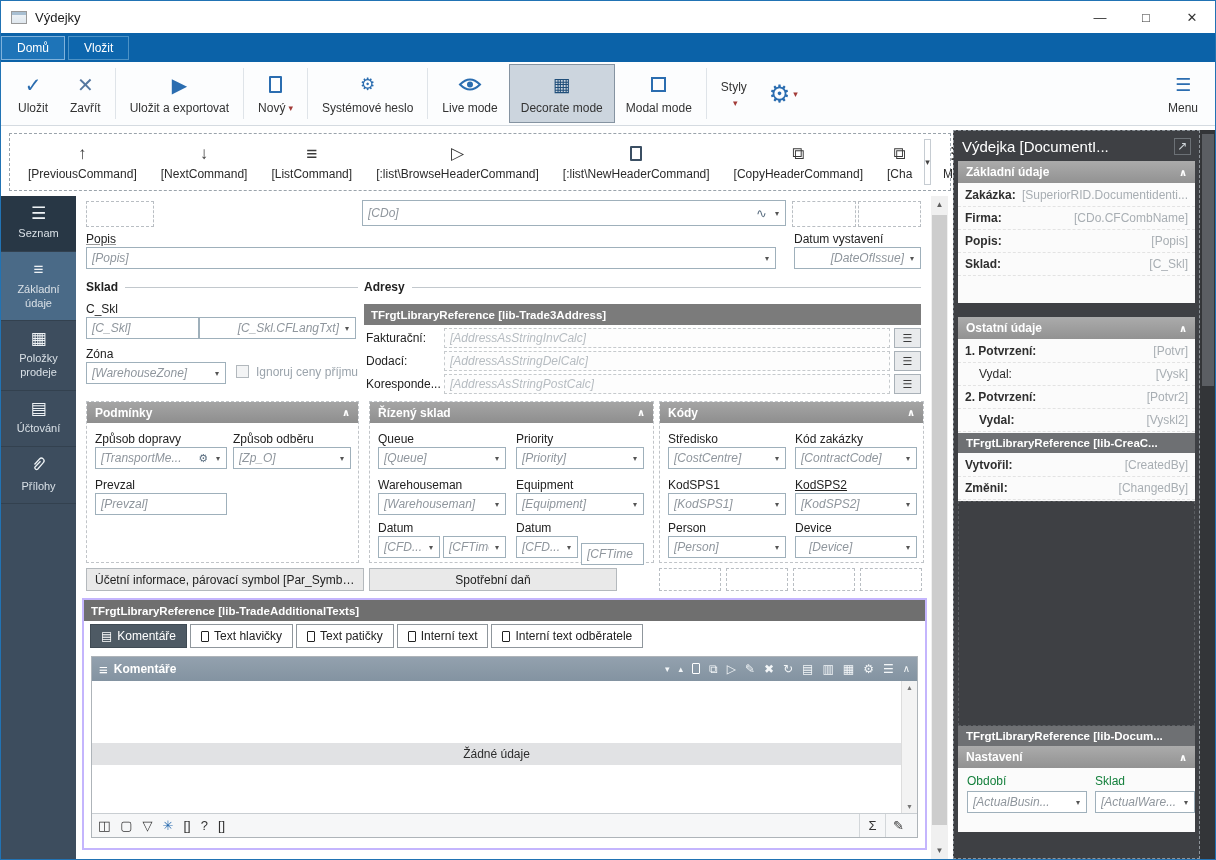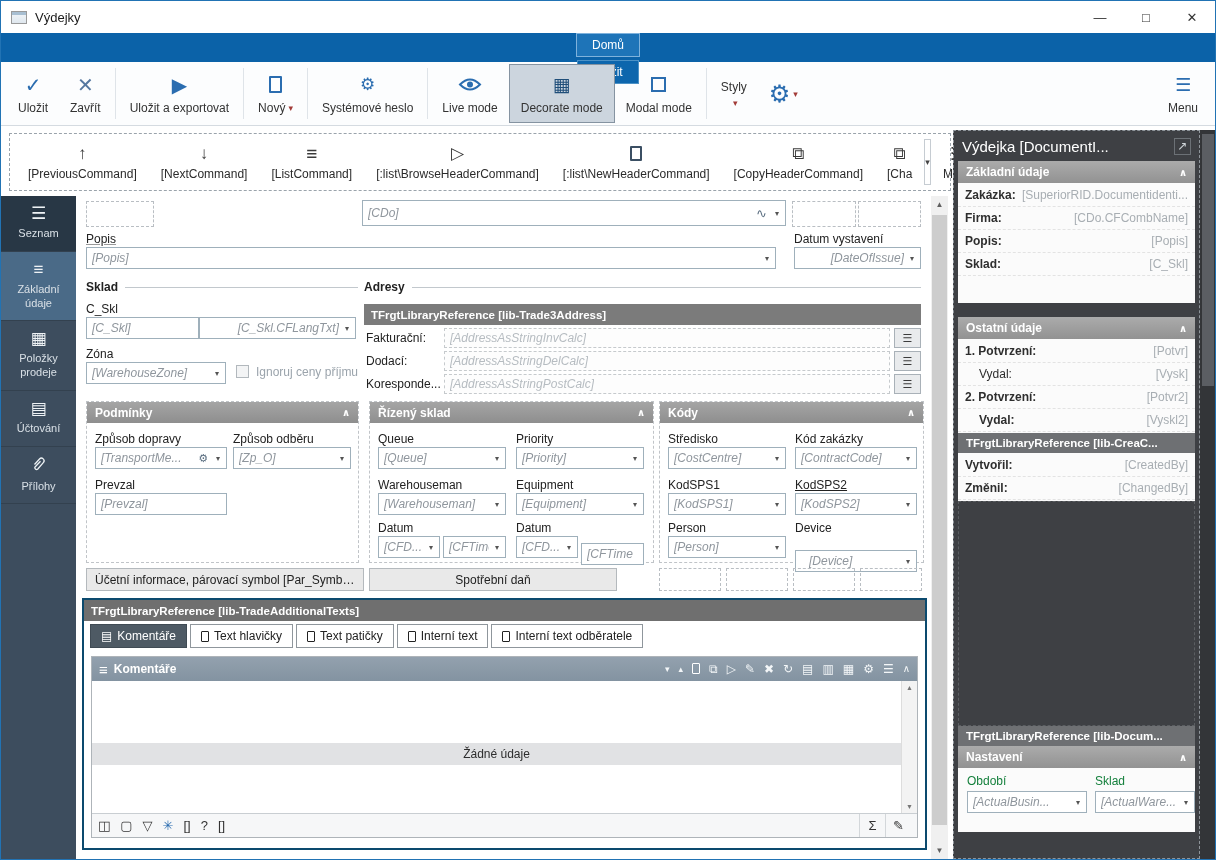--- a/index.html
+++ b/index.html
@@ -8,21 +8,21 @@
   .trunc { overflow:hidden; text-overflow:ellipsis; white-space:nowrap; }
 
   
   .titlebar { height:32px; display:flex; align-items:center; padding-left:10px; background:#fff; }
   .appico { width:16px; height:13px; border:1px solid #9a9a9a; background:linear-gradient(#f2f6f9,#dfe7ee); box-shadow: inset 0 3px 0 #a8bfd2; }
   .title-text { margin-left:8px; font-size:13px; color:#1a1a1a; }
   .win-controls { margin-left:auto; display:flex; height:32px; }
   .win-btn { width:46px; display:flex; align-items:center; justify-content:center; font-size:13px; color:#333; }
 
   
-  .ribbon { height:29px; background:#0b62a8; display:flex; align-items:center; gap:3px;flex-direction:column; }
+  .ribbon { height:29px; background:#0b62a8; display:flex; align-items:center; gap:3px; }
   .rtab { font-size:12px; color:#fff; padding:4px 15px; border:1px solid transparent; }
   .rtab.active { background:#1e74b8; border-color:#7fb2dc; }
   .rtab.plain  { background:#0d66ad; border-color:#4c92c6; }
 
   
   .toolbar { height:64px; background:#fcfdfe; border-bottom:1px solid #d5dbe1; display:flex; align-items:stretch; padding:2px 6px; }
   .tbi { display:flex; flex-direction:column; align-items:center; justify-content:center; gap:4px; padding:2px 11px; font-size:12px; color:#333; }
   .tbi.selected { background:#ccd5de; border:1px solid #8593a1; }
   .tbico { height:24px; display:flex; align-items:center; justify-content:center; font-size:20px; color:#2b6db0; line-height:1; }
   .tbsep { width:1px; background:#dfe4e9; margin:4px 3px; }
@@ -65,21 +65,21 @@
   .dval { position:absolute; height:20px; border:1px dashed #c6cacd; background:#fdfdfd; display:flex; align-items:center; padding-left:5px; font-size:12px; font-style:italic; color:#b6bcc1; }
   .hbtn { position:absolute; height:20px; width:27px; background:#e9ebed; border:1px solid #a9b1b8; display:flex; align-items:center; justify-content:center; font-size:11px; color:#3c3c3c; }
   .grp { position:absolute; border:1px dashed #c0c4c8; background:#fff; }
   .ghead { position:absolute; left:0; right:0; top:0; height:21px; background:linear-gradient(#a5a5a5,#8e8e8e); color:#fff; font-weight:bold; font-size:12px; display:flex; align-items:center; padding:0 8px; }
   .ghead .chev { margin-left:auto; font-size:10px; }
   .glbl { position:absolute; font-size:12px; color:#222; white-space:nowrap; }
   .chk { position:absolute; width:13px; height:13px; border:1px solid #b2b8bd; background:#f3f4f5; }
   .graybtn { position:absolute; height:23px; background:#e9e9e9; border:1px solid #b4b9bd; display:flex; align-items:center; justify-content:center; font-size:12px; color:#222; padding:0 8px; overflow:hidden; white-space:nowrap; }
 
   
-  .redsec { position:absolute; left:6px; top:402px; width:845px; height:252px; border:2px solid #0c4a6e; background:#fff; }
+  .redsec { position:absolute; left:6px; top:402px; width:845px; height:252px; border:2px solid #c4b5fd; background:#fff; }
   .redsec .libhead { position:absolute; left:0; right:0; top:0; height:21px; background:#6f6f6f; }
   .tabsrow { position:absolute; left:6px; top:24px; height:24px; display:flex; gap:3px; }
   .ttab { display:inline-flex; align-items:center; gap:5px; padding:0 10px; border:1px solid #8f969c; background:#fff; font-size:12px; color:#222; }
   .ttab.active { background:#4e5a64; border-color:#404b54; color:#fff; }
   .gridpanel { position:absolute; left:7px; top:56px; width:827px; height:182px; border:1px solid #aeb4b9; display:flex; flex-direction:column; }
   .gridhead { height:24px; background:linear-gradient(#93a1ae,#8393a1); display:flex; align-items:center; padding:0 7px; color:#fff; }
   .gridhead .gtitle { font-weight:bold; font-size:12px; margin-left:6px; }
   .gicons { margin-left:auto; display:flex; align-items:center; gap:9px; font-size:12px; color:#f3f6f8; }
   .gicons .gico { line-height:1; }
   .gridbody { position:relative; flex:1; background:#fff; }
@@ -430,21 +430,21 @@
         <div class="combo" style="left:135px;top:91px;width:122px;">
           <span class="cval">[KodSPS2]</span>
           <span class="dd">▾</span>
         </div>
         <span class="glbl" style="left:8px;top:119px;">Person</span>
         <span class="glbl" style="left:135px;top:119px;">Device</span>
         <div class="combo" style="left:8px;top:134px;width:118px;">
           <span class="cval">[Person]</span>
           <span class="dd">▾</span>
         </div>
-        <div class="combo" style="left:135px;top:148px;width:122px;padding-left:13px;">
+        <div class="combo" style="left:135px;top:134px;width:122px;padding-left:13px;">
           <span class="cval">[Device]</span>
           <span class="dd">▾</span>
         </div>
       </div>
 
       <div class="graybtn" style="left:10px;top:372px;width:278px;">
         <span class="trunc">Účetní informace, párovací symbol [Par_Symb.Zkra...</span>
       </div>
       <div class="graybtn" style="left:293px;top:372px;width:248px;">
         <span>Spotřební daň</span>

